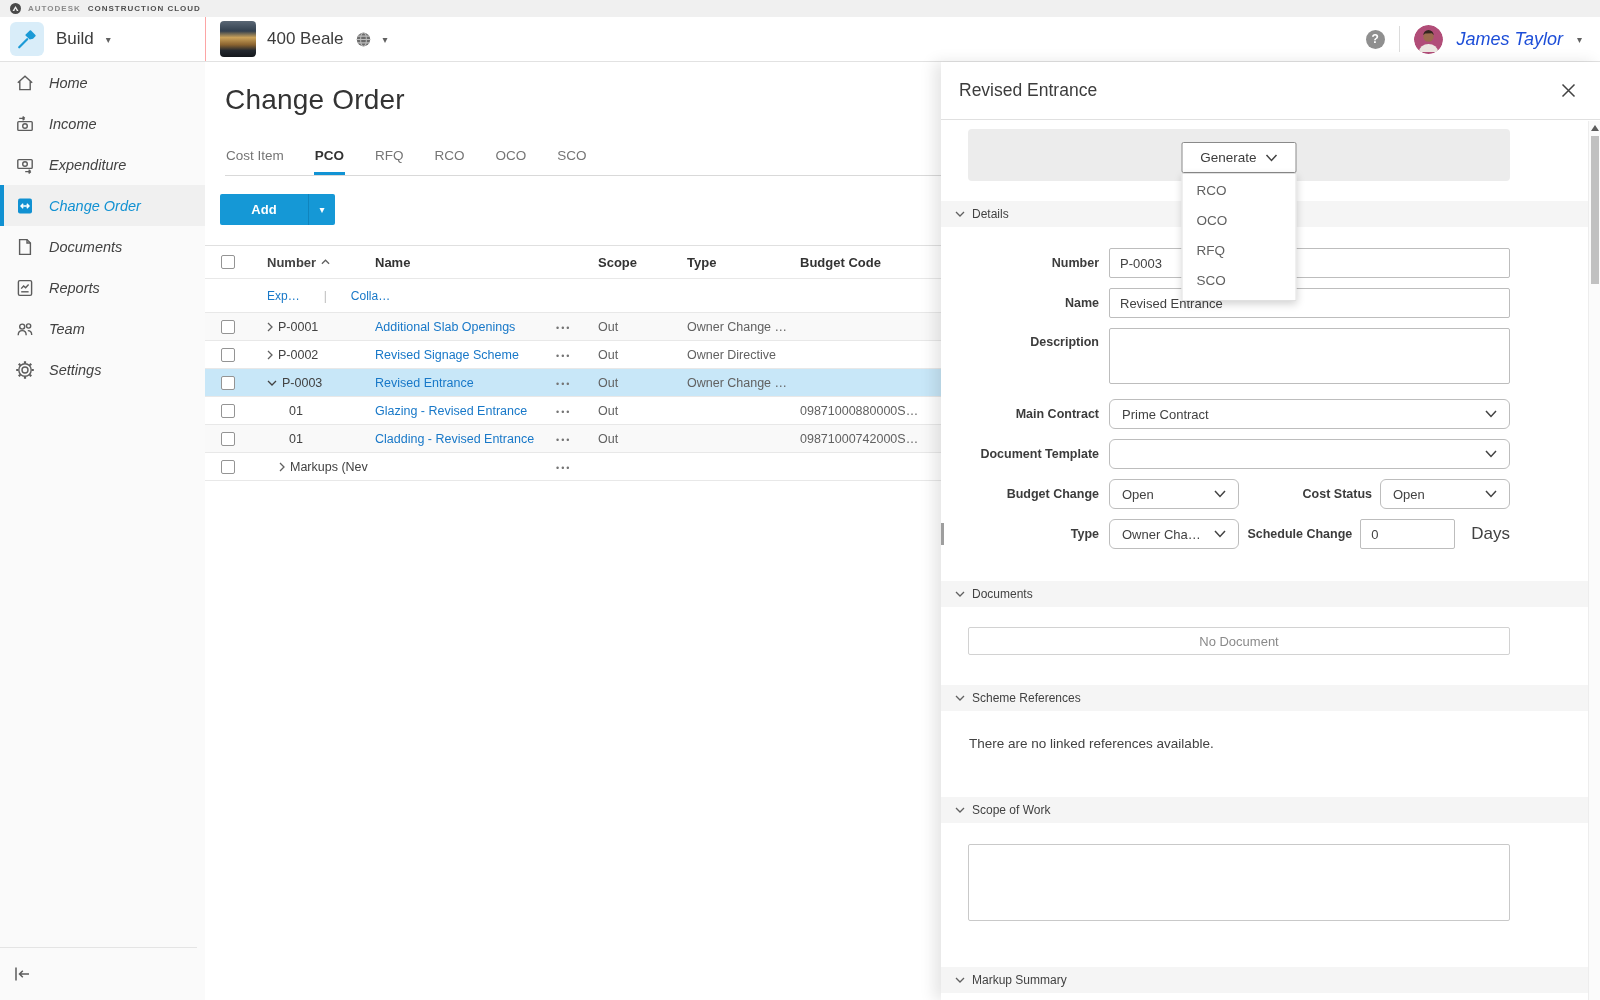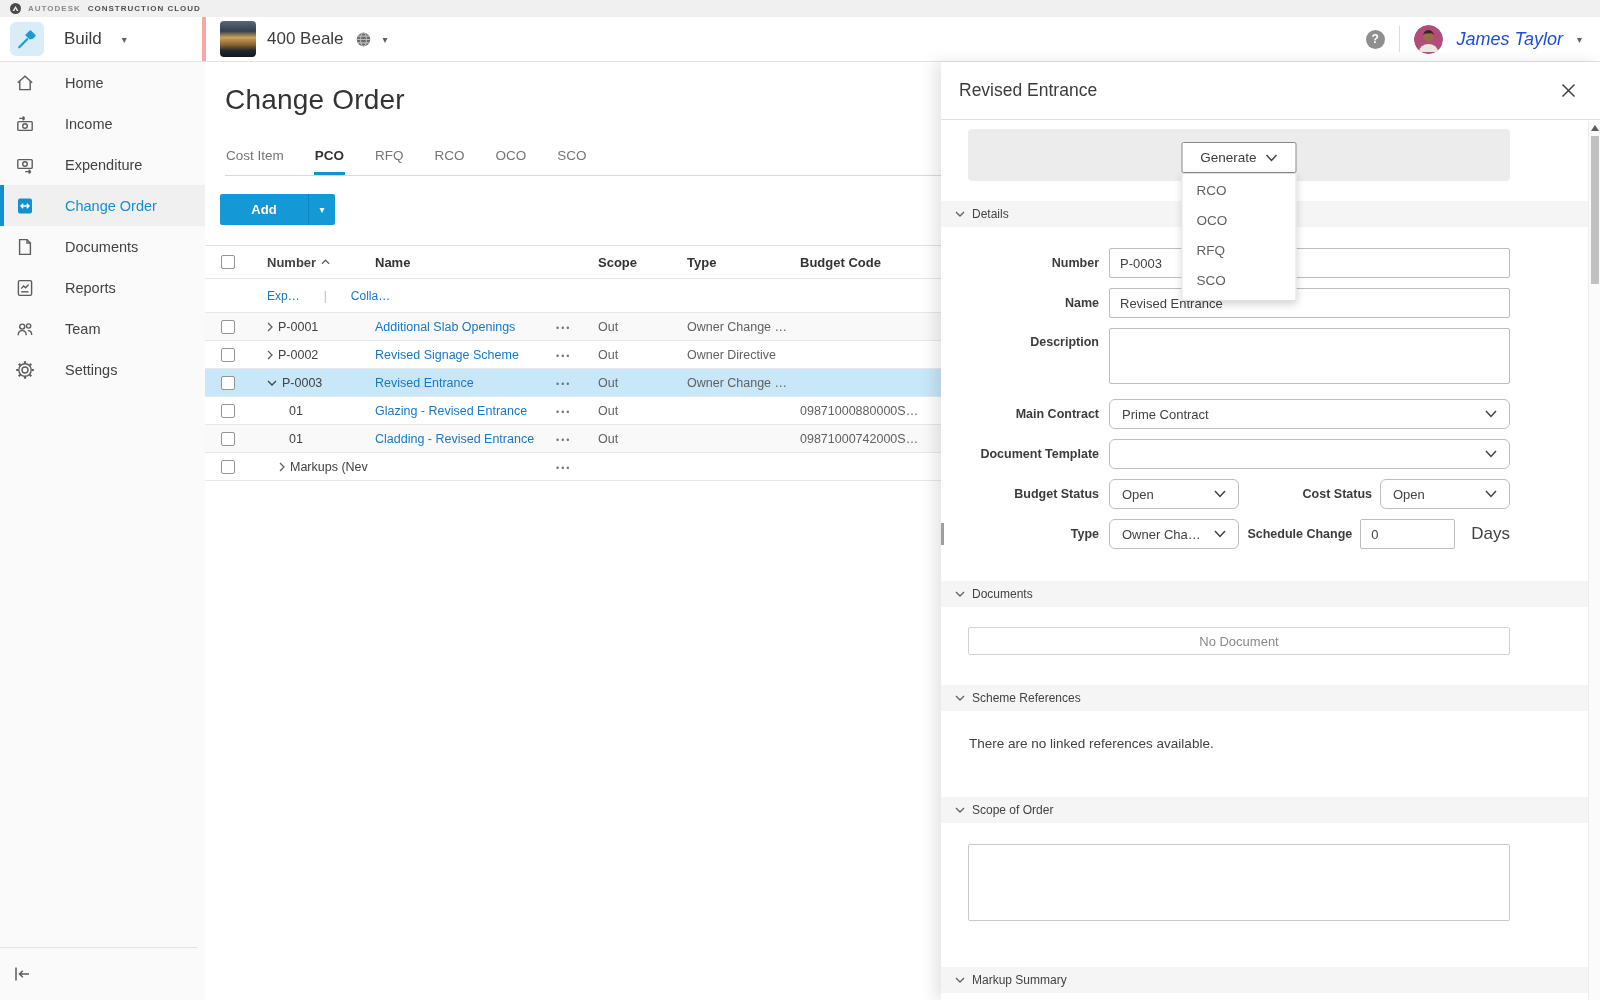--- a/index.html
+++ b/index.html
@@ -11,38 +11,38 @@
   }
   svg { display:block; }
 
   
   .topstrip { height:17px; background:#f0f0f0; display:flex; align-items:center; padding-left:10px; gap:7px; }
   .topstrip .brand1 { font-size:8px; letter-spacing:1px; color:#8a8a8a; font-weight:600; }
   .topstrip .brand2 { font-size:8px; letter-spacing:1px; color:#4f4f4f; font-weight:700; }
 
   
   .appbar { height:45px; background:#fff; border-bottom:1px solid #e2e2e2; display:flex; align-items:center; }
-  .product-switch { width:206px; height:100%; display:flex; align-items:center; gap:20px; padding-left:10px; border-right:4px solid #fca5a5; }
+  .product-switch { width:206px; height:100%; display:flex; align-items:center; gap:12px; padding-left:10px; border-right:1px solid #fca5a5; }
   .build-chip { width:34px; height:34px; border-radius:6px; background:#d9edf9; display:flex; align-items:center; justify-content:center; }
   .product-label { font-size:17px; color:#3c3c3c; }
   .caret { font-family:"DejaVu Sans",sans-serif; font-size:10px; color:#616161; }
   .project-area { display:flex; align-items:center; gap:11px; padding-left:14px; }
   .proj-thumb { width:36px; height:36px; border-radius:4px; overflow:hidden;
     background:linear-gradient(180deg,#5a6775 0%,#32404f 28%,#caa25a 46%,#8a6330 66%,#23282f 82%,#14171c 100%); }
   .proj-name { font-size:17px; color:#3c3c3c; }
   .appbar-right { margin-left:auto; display:flex; align-items:center; gap:14px; padding-right:18px; }
   .help-btn { width:19px; height:19px; border-radius:50%; background:#8f8f8f; color:#fff; font-size:12px; font-weight:700;
     display:flex; align-items:center; justify-content:center; }
   .vdiv { width:1px; height:26px; background:#dcdcdc; }
   .avatar { width:29px; height:29px; border-radius:50%; overflow:hidden; }
   .user-name { font-size:18px; color:#1d4ed8;font-style:italic; }
 
   
   .sidebar { position:absolute; left:0; top:62px; bottom:0; width:205px; background:#fafafa; }
-  .nav-item { height:41px; display:flex; align-items:center; gap:30px; padding-left:15px; color:#424242; font-size:14.5px; cursor:default; }
+  .nav-item { height:41px; display:flex; align-items:center; gap:14px; padding-left:15px; color:#424242; font-size:14.5px; cursor:default;font-style:italic; }
   .nav-item svg { color:#5c5c5c; flex:none; }
   .nav-item.active { background:#f0f0f0; border-left:4px solid #1191d2; padding-left:11px; color:#1191d2; }
   .nav-item.active svg { color:#1191d2; }
   .sidebar-bottom { position:absolute; left:0; right:8px; bottom:0; height:53px; border-top:1px solid #e4e4e4; display:flex; align-items:center; padding-left:14px; }
 
   
   .main { position:absolute; left:205px; top:62px; right:0; bottom:0; background:#fff; }
   .page-title { font-size:28px; font-weight:500; color:#333; margin:22px 0 0 20px; letter-spacing:.2px; }
 
   .tabs { display:flex; gap:29px; margin:32px 0 0 20px; border-bottom:1px solid #d9d9d9; width:716px; }
@@ -455,21 +455,21 @@
         <div class="flabel">Document Template</div>
         <div class="fgap"></div>
         <div class="fselect grow">
           <span class="val"></span>
           <svg width="12" height="8" viewBox="0 0 12 8" fill="none" stroke="#424242" stroke-width="1.5">
               <polyline points="1,1 6,6.5 11,1"></polyline>
             </svg>
         </div>
       </div>
       <div class="frow">
-        <div class="flabel">Budget Status</div>
+        <div class="flabel">Budget Change</div>
         <div class="fgap"></div>
         <div class="fselect small">
           <span class="val">Open</span>
           <svg width="12" height="8" viewBox="0 0 12 8" fill="none" stroke="#424242" stroke-width="1.5">
               <polyline points="1,1 6,6.5 11,1"></polyline>
             </svg>
         </div>
         <div class="flabel2">Cost Status</div>
         <div class="gap8"></div>
         <div class="fselect small">
@@ -508,21 +508,21 @@
           <polyline points="1,1 5,5 9,1"></polyline>
         </svg>
       <span>Scheme References</span>
     </div>
     <div class="empty-text">There are no linked references available.</div>
 
     <div class="section-strip gap-scope">
       <svg width="10" height="6" viewBox="0 0 10 6" fill="none" stroke="#616161" stroke-width="1.3">
           <polyline points="1,1 5,5 9,1"></polyline>
         </svg>
-      <span>Scope of Order</span>
+      <span>Scope of Work</span>
     </div>
     <div class="big-box"></div>
 
     <div class="section-strip" style="margin-top:46px;">
       <svg width="10" height="6" viewBox="0 0 10 6" fill="none" stroke="#616161" stroke-width="1.3">
           <polyline points="1,1 5,5 9,1"></polyline>
         </svg>
       <span>Markup Summary</span>
     </div>
 

